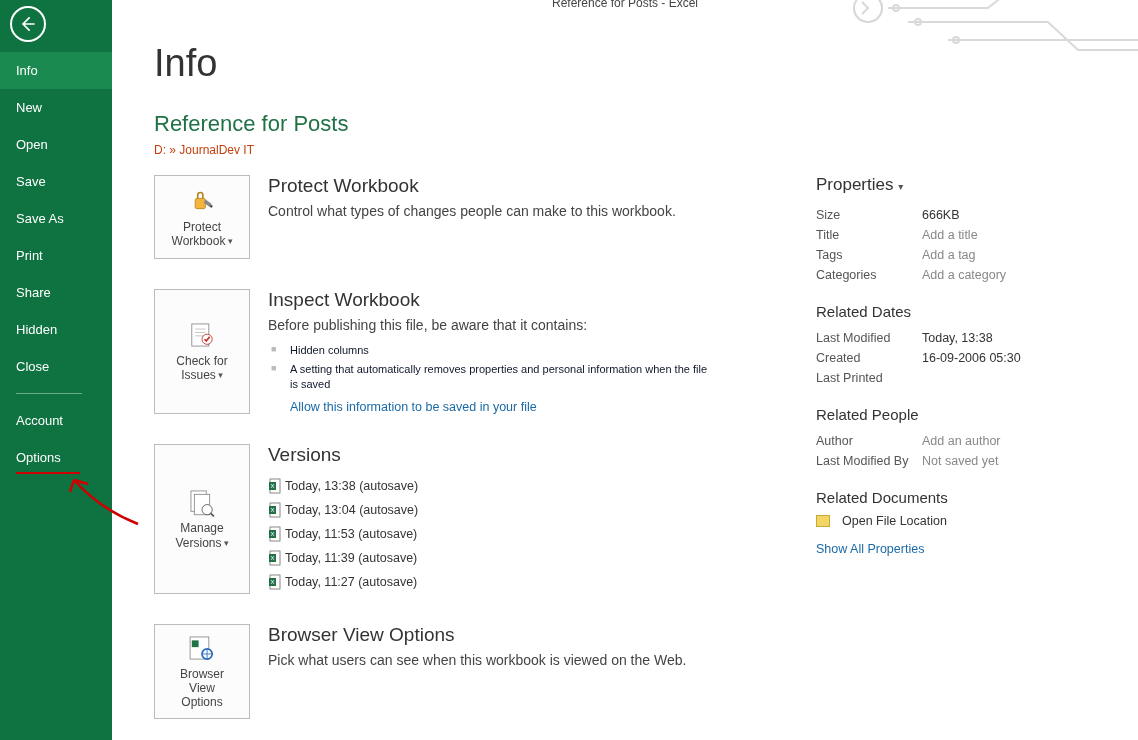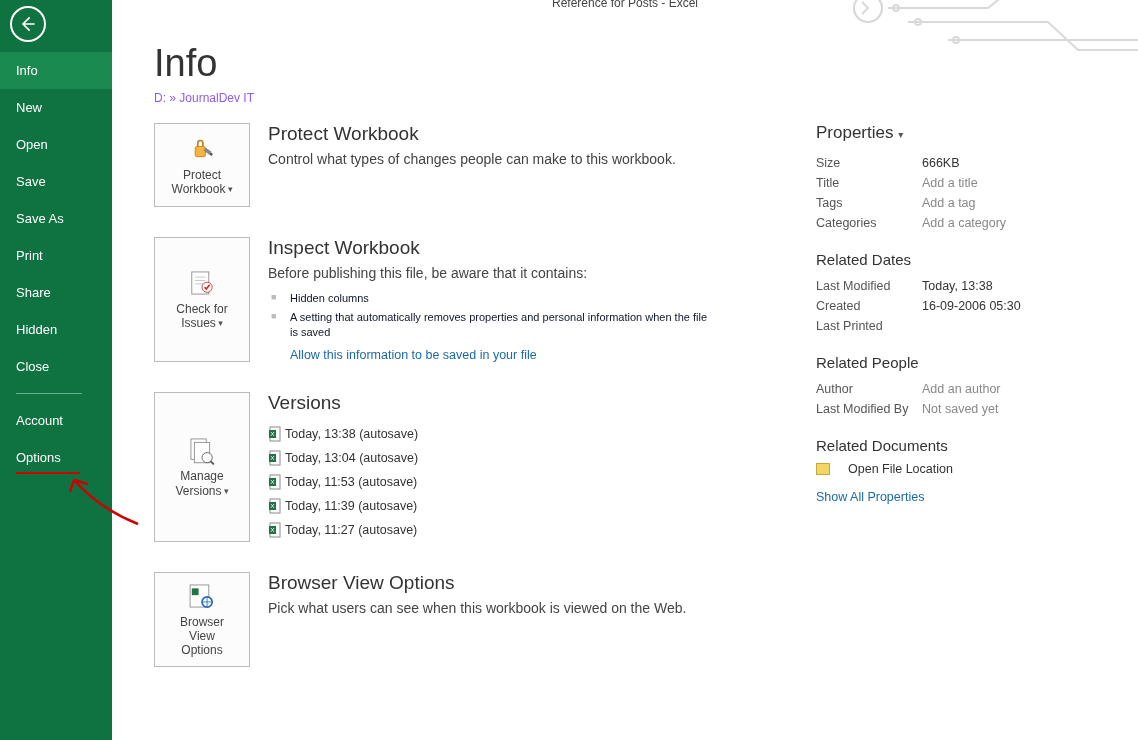--- a/index.html
+++ b/index.html
@@ -20,21 +20,21 @@
   .red-arrow { position: absolute; left: 60px; top: 454px; pointer-events: none; }
 
   
   .main { flex: 1; position: relative; padding: 0 0 0 42px; overflow: hidden; border-radius: 25px; }
   .main-header { position: absolute; left: 50%; top: -4px; transform: translateX(-50%); color: #444; font-size: 12px; white-space: nowrap; }
   .watermark { position: absolute; right: -10px; top: -10px; opacity: 0.55; }
   .watermark svg { stroke: #bbb; fill: none; stroke-width: 2; }
 
   h1.page-title { font-size: 38px; font-weight: 300; color: #333; margin-top: 42px; }
   .doc-title { font-size: 22px; font-weight: 400; color: #207245; margin-top: 26px; }
-  .doc-path { font-size: 12px; color: #8b5cf6; margin-top: 6px; }
+  .doc-path { font-size: 12px; color: #c2410c; margin-top: 6px; }
 
   .content-row { display: flex; margin-top: 18px; }
   .left-col { width: 640px; }
   .right-col { width: 310px; margin-left: 22px; }
 
   .section { display: flex; margin-bottom: 30px; }
   .big-btn { width: 96px; min-height: 84px; border: 1px solid #bcbcbc; background: #fcfcfc; display: flex; flex-direction: column; align-items: center; justify-content: center; padding: 8px 13px; cursor: pointer; margin-right: 18px; text-align:center; }
   .big-btn .lbl { font-size: 12px; color: #444; margin-top: 4px; line-height: 1.2; }
   .big-btn svg { width: 34px; height: 30px; }
   .dropdown-caret { font-size: 9px; vertical-align: middle; color: #555; }
@@ -51,21 +51,21 @@
   .ver-item svg { width: 16px; height: 16px; }
 
   
   .prop-head { font-size: 17px; color: #333; margin-bottom: 10px; }
   .prop-head .caret { font-size: 10px; color: #555; }
   .prop-row { display: flex; font-size: 12.5px; padding: 3px 0; }
   .prop-row .k { width: 106px; color: #555; }
   .prop-row .v { color: #333; }
   .prop-row .v.placeholder { color: #888; }
   .sub-head { font-size: 15px; color: #333; margin: 18px 0 8px; }
-  .open-loc { display: flex; align-items: center; gap: 18px; font-size: 12.5px; color: #333; cursor: pointer; margin-top: 4px; }
+  .open-loc { display: flex; align-items: center; gap: 12px; font-size: 12.5px; color: #333; cursor: pointer; margin-top: 4px; }
   .open-loc .folder { width: 14px; height: 12px; background: #f3d564; border: 1px solid #c7a93a; }
   .show-all { color: #1a6aa6; font-size: 12.5px; margin-top: 14px; cursor: pointer; display: inline-block; }
 </style>
 </head>
 <body>
 
 <div class="sidebar">
   <div class="back-circle">
     <svg viewBox="0 0 24 24">
         <path d="M14 4 L6 12 L14 20 M6 12 H20"></path>
@@ -103,20 +103,21 @@
         <circle cx="48" cy="18" r="3"></circle>
         <circle cx="160" cy="2" r="3"></circle>
       <path d="M60 32 H200 L230 60 H300"></path>
         <circle cx="70" cy="32" r="3"></circle>
       <path d="M100 50 H300"></path>
         <circle cx="108" cy="50" r="3"></circle>
     </svg>
   </div>
 
   <h1 class="page-title">Info</h1>
+  <div class="doc-title">Reference for Posts</div>
   <div class="doc-path">D: » JournalDev IT</div>
 
   <div class="content-row">
     <div class="left-col">
 
       <div class="section">
         <div class="big-btn">
           <svg viewBox="0 0 40 34">
             <rect x="12" y="14" width="12" height="12" rx="2" fill="#f6b43a" stroke="#b78424"></rect>
             <path d="M15 14 v-4 a3 3 0 0 1 6 0 v4" fill="none" stroke="#b78424" stroke-width="2"></path>

